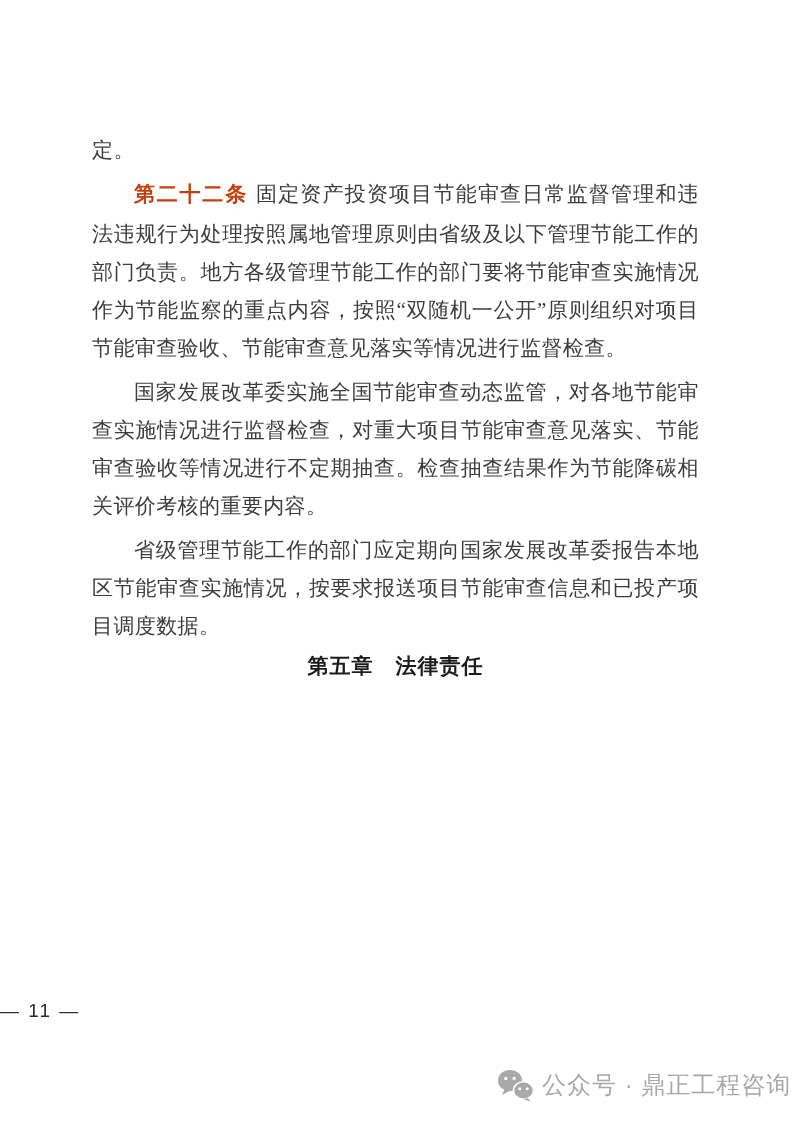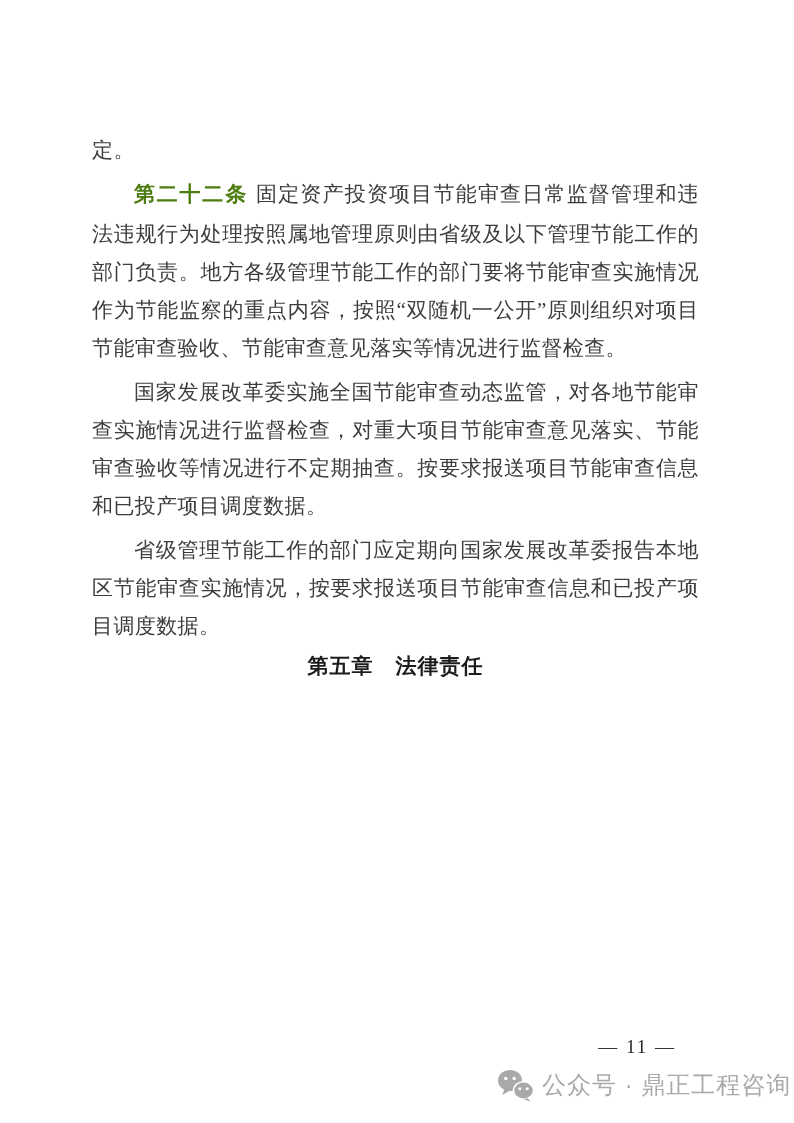--- a/index.html
+++ b/index.html
@@ -31,45 +31,44 @@
     text-align-last: left;
     text-indent: 2em;
     color: #3d3d3d;
   }
   .para.cont {
     text-indent: 0;
   }
   .art-num {
     font-family: Liberation Mono, monospace;
     font-weight: 700;
-    color: #4d7c0f;
+    color: #c2410c;
     margin-right: 8px;
     letter-spacing: 1px;
   }
   .chapter {
     font-family: "Liberation Sans", sans-serif;
     font-weight: 700;
     font-size: 21px;
     line-height: 30px;
     letter-spacing: 1px;
     text-align: center;
     color: #1c1c1c;
   }
   .pagenum {
     position: absolute;
     top: 999px;
     left: 0;
     width: 676px;
-    text-align: right;
+    text-align: left;
     font-size: 19px;
     line-height: 24px;
     letter-spacing: 2px;
     color: #2a2a2a;
-    font-family: Liberation Serif, serif;
-    margin-top: 36px;
+    font-family: Liberation Sans, sans-serif;
   }
   .watermark {
     position: absolute;
     left: 497px;
     top: 1068px;
     display: flex;
     align-items: center;
     gap: 8px;
     color: #a9a9a9;
     font-family: "Liberation Sans", sans-serif;
@@ -83,21 +82,21 @@
   }
 </style>
 </head>
 <body>
 
 <div class="page">
 
   <div class="doc">
       <p class="para cont"><span>定。</span></p>
       <p class="para"><b class="art-num">第二十二条</b><span>固定资产投资项目节能审查日常监督管理和违法违规行为处理按照属地管理原则由省级及以下管理节能工作的部门负责。地方各级管理节能工作的部门要将节能审查实施情况作为节能监察的重点内容，按照“双随机一公开”原则组织对项目节能审查验收、节能审查意见落实等情况进行监督检查。</span></p>
-      <p class="para"><span>国家发展改革委实施全国节能审查动态监管，对各地节能审查实施情况进行监督检查，对重大项目节能审查意见落实、节能审查验收等情况进行不定期抽查。按要求报送项目节能审查信息和已投产项目调度数据。</span></p>
+      <p class="para"><span>国家发展改革委实施全国节能审查动态监管，对各地节能审查实施情况进行监督检查，对重大项目节能审查意见落实、节能审查验收等情况进行不定期抽查。检查抽查结果作为节能降碳相关评价考核的重要内容。</span></p>
       <p class="para"><span>省级管理节能工作的部门应定期向国家发展改革委报告本地区节能审查实施情况，按要求报送项目节能审查信息和已投产项目调度数据。</span></p>
       <div class="chapter">第五章　法律责任</div>
     </div>
 
   <div class="pagenum">— 11 —</div>
 
   <div class="watermark">
     <span>
       <svg width="37" height="33" viewBox="0 0 37 33" xmlns="http://www.w3.org/2000/svg">
         <ellipse cx="13" cy="11.5" rx="12" ry="10.5" fill="#a9a9a9"></ellipse>

